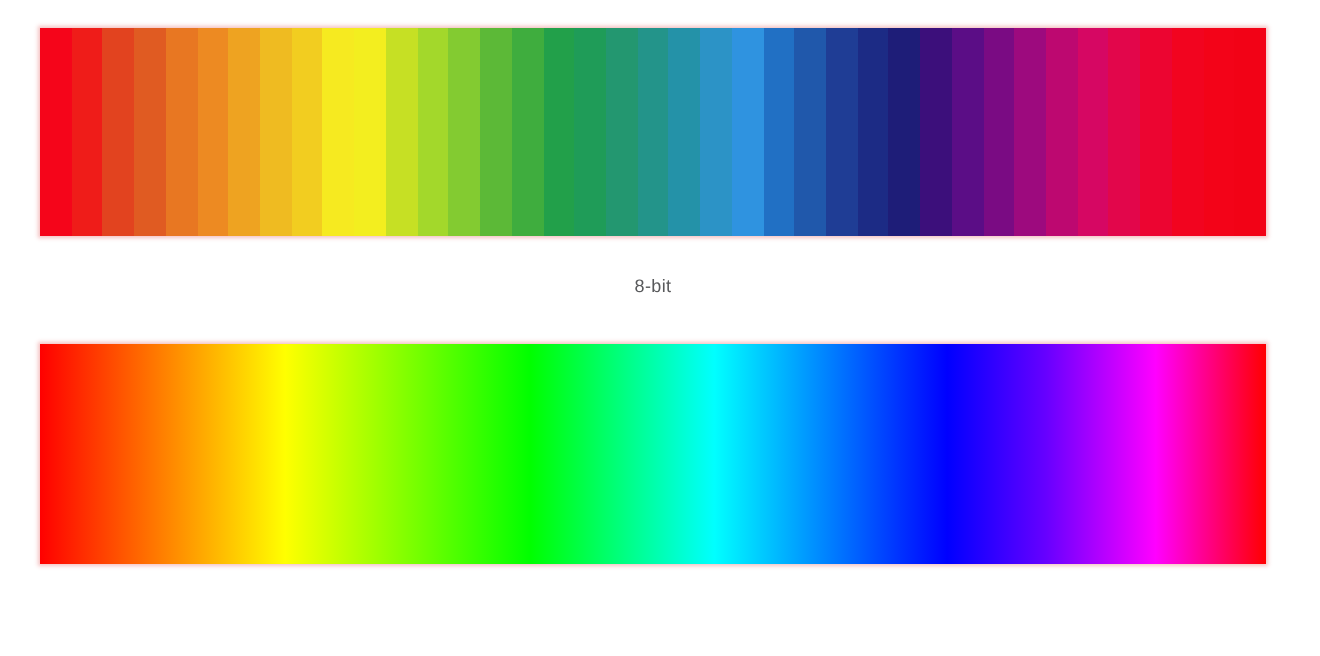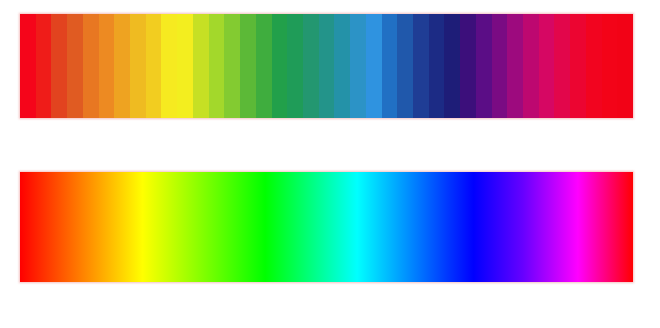--- a/index.html
+++ b/index.html
@@ -111,20 +111,21 @@
         <div class="swatch" style="background: rgb(122, 11, 131);"></div>
         <div class="swatch" style="background: rgb(157, 10, 126);"></div>
         <div class="swatch" style="background: rgb(189, 8, 112);"></div>
         <div class="swatch" style="background: rgb(214, 7, 99);"></div>
         <div class="swatch" style="background: rgb(226, 6, 75);"></div>
         <div class="swatch" style="background: rgb(236, 5, 49);"></div>
         <div class="swatch" style="background: rgb(242, 4, 31);"></div>
         <div class="swatch" style="background: rgb(243, 3, 24);"></div>
         <div class="swatch" style="background: rgb(242, 2, 22);"></div>
       </div>
+    <div class="caption" id="caption-8bit" style="color: rgb(88, 89, 91);">8-bit</div>
   </div>
 
   <div class="band-block" id="block-10bit">
     <div class="gradient-bar" id="bar-10bit" style="background: linear-gradient(to right, rgb(255, 0, 0) 0%, rgb(255, 51, 0) 4%, rgb(255, 102, 0) 8%, rgb(255, 153, 0) 12%, rgb(255, 204, 0) 16%, rgb(255, 255, 0) 20%, rgb(204, 255, 0) 24%, rgb(153, 255, 0) 28%, rgb(102, 255, 0) 32%, rgb(51, 255, 0) 36%, rgb(0, 255, 0) 40%, rgb(0, 255, 85) 45%, rgb(0, 255, 170) 50%, rgb(0, 255, 255) 55%, rgb(0, 187, 255) 60%, rgb(0, 119, 255) 65%, rgb(0, 51, 255) 70%, rgb(0, 0, 255) 74%, rgb(51, 0, 255) 78%, rgb(102, 0, 255) 82%, rgb(153, 0, 255) 85%, rgb(204, 0, 255) 88%, rgb(255, 0, 255) 91%, rgb(255, 0, 170) 94%, rgb(255, 0, 85) 97%, rgb(255, 0, 0) 100%);"></div>
 
   </div>
 
 </div>
 
 </body></html>

